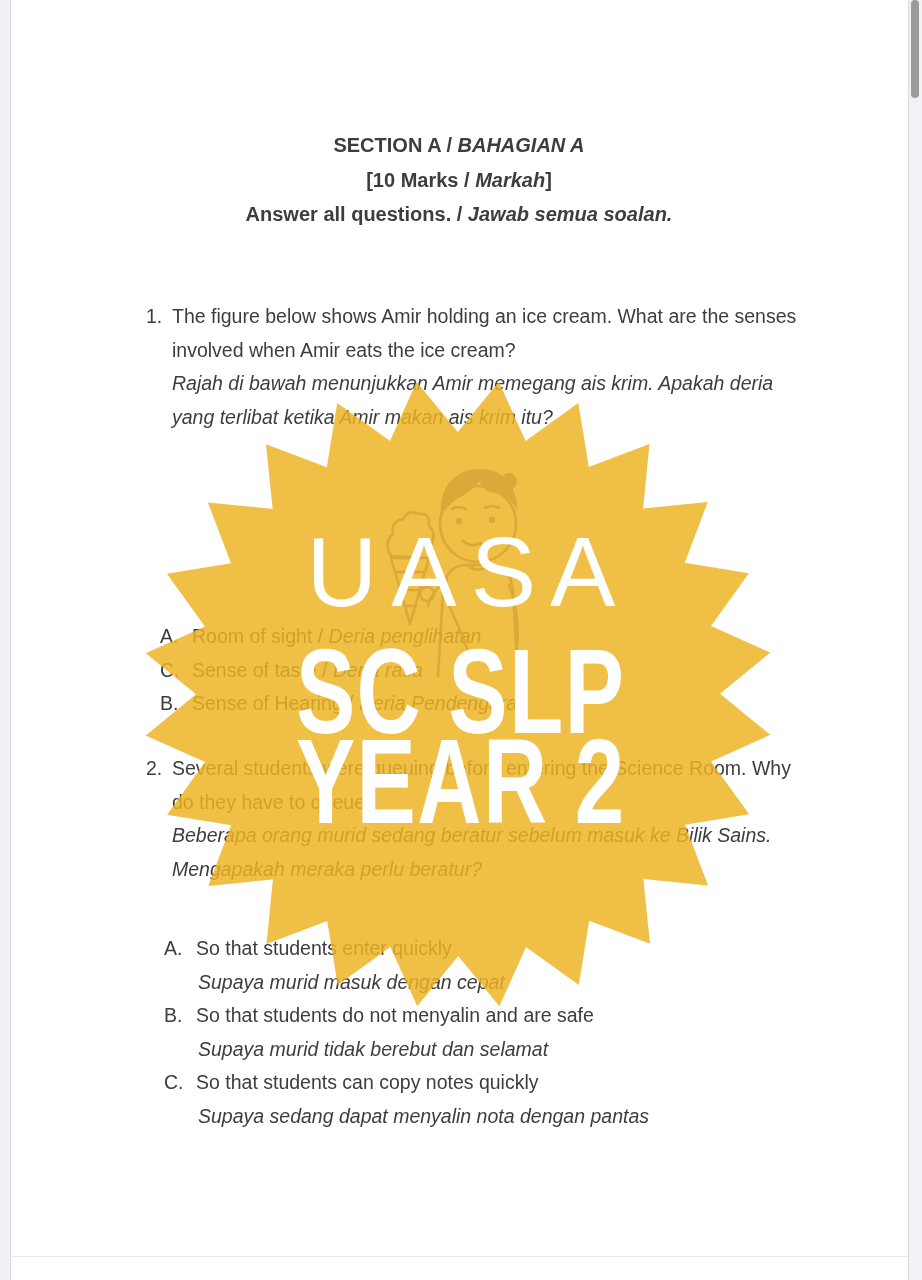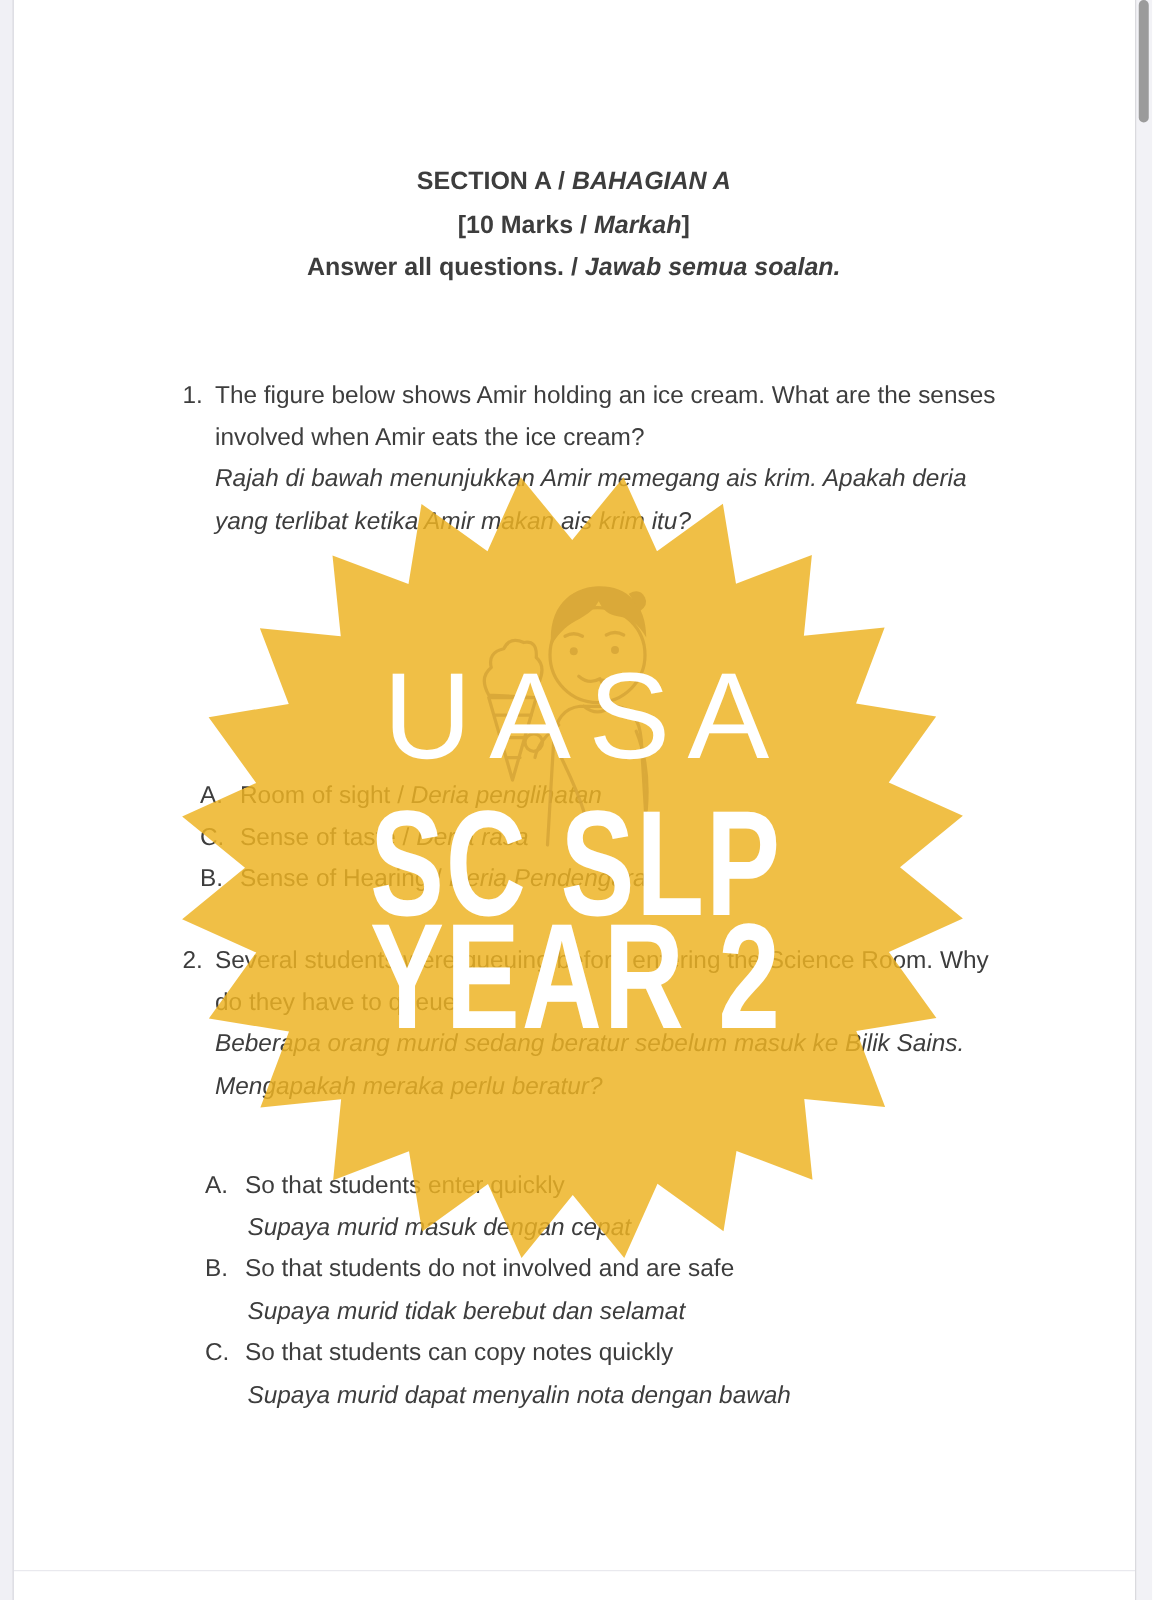--- a/index.html
+++ b/index.html
@@ -73,24 +73,24 @@
     <div class="qpara" style="top:752px">
       <div class="ln">Several students were queuing before entering the Science Room. Why</div>
       <div class="ln">do they have to queue?</div>
       <div class="ln it">Beberapa orang murid sedang beratur sebelum masuk ke Bilik Sains.</div>
       <div class="ln it">Mengapakah meraka perlu beratur?</div>
     </div>
 
     <div class="opts" style="top:932px;left:164px">
       <div class="ln"><span class="opt-label">A.</span><span>So that students enter quickly</span></div>
       <div class="ln it opt-ms">Supaya murid masuk dengan cepat</div>
-      <div class="ln"><span class="opt-label">B.</span><span>So that students do not involved and are safe</span></div>
+      <div class="ln"><span class="opt-label">B.</span><span>So that students do not menyalin and are safe</span></div>
       <div class="ln it opt-ms">Supaya murid tidak berebut dan selamat</div>
       <div class="ln"><span class="opt-label">C.</span><span>So that students can copy notes quickly</span></div>
-      <div class="ln it opt-ms">Supaya murid dapat menyalin nota dengan bawah</div>
+      <div class="ln it opt-ms">Supaya sedang dapat menyalin nota dengan pantas</div>
     </div>
   </div>
 
   <svg class="star-svg" viewBox="0 0 922 1280">
     <polygon id="star-poly" points="498.8,381.7 525.6,440.9 578.3,402.9 588.8,467.0 649.5,443.9 643.1,508.6 707.7,502.0 684.8,562.8 748.9,573.2 711.0,626.0 770.3,652.6 720.0,693.8 770.3,734.8 711.1,761.6 749.1,814.3 685.0,824.8 708.1,885.5 643.4,879.1 650.0,943.7 589.2,920.8 578.8,984.9 526.0,947.0 499.4,1006.3 458.2,956.0 417.2,1006.3 390.4,947.1 337.7,985.1 327.2,921.0 266.5,944.1 272.9,879.4 208.3,886.0 231.2,825.2 167.1,814.8 205.0,762.0 145.7,735.4 196.0,694.2 145.7,653.2 204.9,626.4 166.9,573.7 231.0,563.2 207.9,502.5 272.6,508.9 266.0,444.3 326.8,467.2 337.2,403.1 390.0,441.0 416.6,381.7 457.8,432.0" fill="#EDB322" fill-opacity="0.84"></polygon>
     <g stroke="#D5A437" stroke-width="2.6" fill="none" opacity="0.8" stroke-linecap="round" stroke-linejoin="round">
 
       <circle cx="478" cy="524" r="38"></circle>
 
       <path d="M441 517 C438 486 456 470 478 469 C500 468 517 482 517 510

